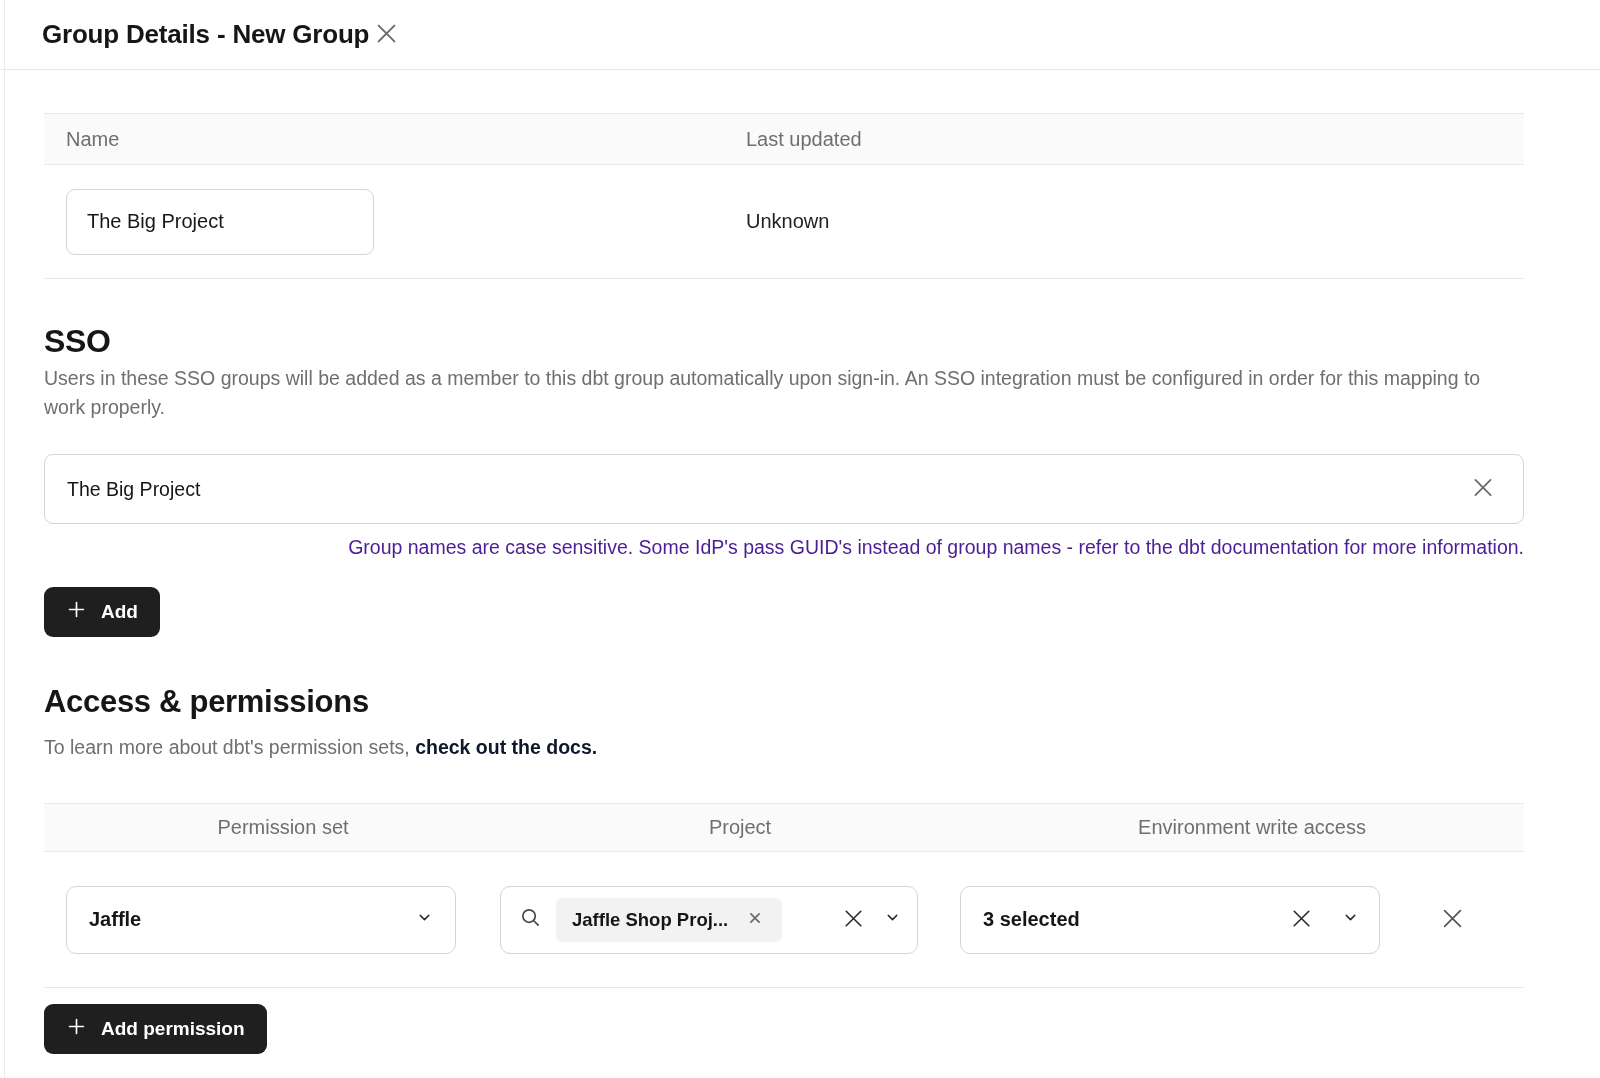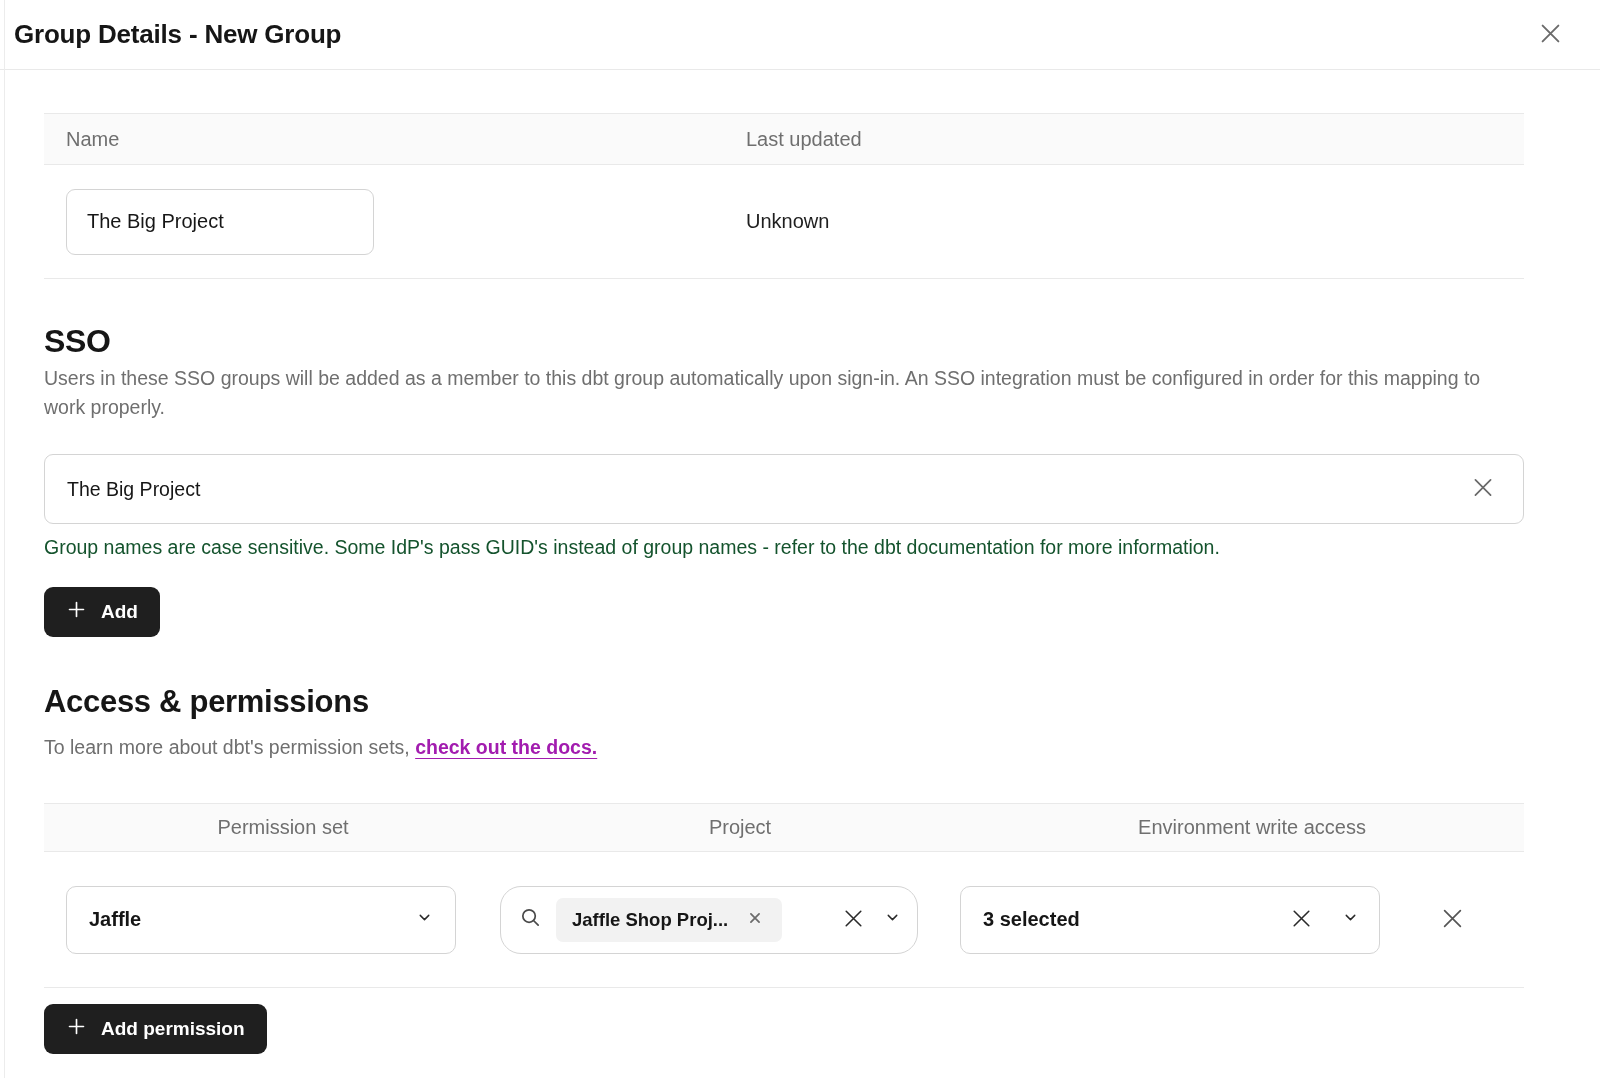--- a/index.html
+++ b/index.html
@@ -2,22 +2,22 @@
 <html><head>
 <meta charset="utf-8">
 <style>
   * { margin:0; padding:0; box-sizing:border-box; }
   html,body { width:1600px; height:1078px; background:#ffffff;
     font-family:"Liberation Sans", sans-serif; color:#1a1a1a; overflow:hidden; }
 
   .edge-line { position:fixed; left:4px; top:0; bottom:0; width:1px; background:#ececec; }
 
   
-  .modal-header { height:70px; display:flex; align-items:center; justify-content:space-between;
-    padding:0 32px 0 14px; border-bottom:1px solid #e9e9e9; }
+  .modal-header { height:70px; display:flex; align-items:center; 
+    padding:0 32px 0 42px; border-bottom:1px solid #e9e9e9; }
   .modal-title { font-size:26px; font-weight:700; letter-spacing:-0.2px; color:#161616; }
   .icon-btn { background:none; border:none; cursor:pointer; display:flex; align-items:center; justify-content:center; padding:4px; }
 
   .content { padding:12px 76px 0 44px; }
 
   
   .name-table { margin-top:31px; border-top:1px solid #e9e9e9; border-bottom:1px solid #e9e9e9; }
   .thead-row { display:flex; background:#fafafa; border-bottom:1px solid #e9e9e9; align-items:center; }
   .name-table .thead-row { height:51px; }
   .th { font-size:20px; color:#6f6f6f; font-weight:400; padding-left:22px; }
@@ -30,44 +30,44 @@
   .name-input { width:308px; margin-left:22px; }
   .cell-text { font-size:20px; color:#1f1f1f; padding-left:22px; }
 
   
   .section-heading { font-size:32px; font-weight:700; letter-spacing:-0.3px; color:#161616; }
   .sso-heading { margin-top:44px; }
   .section-desc { margin-top:4px; font-size:19.5px; line-height:29px; color:#6f6f6f; max-width:1480px; }
   .sso-input-wrap { margin-top:32px; position:relative; }
   .sso-input { width:100%; height:70px; font-weight:400; font-size:19.5px; padding-left:22px; padding-right:70px; }
   .sso-clear { position:absolute; right:24px; top:50%; transform:translateY(-50%); }
-  .error-text { margin-top:12px; font-size:19.5px; color:#14532d; }
+  .error-text { margin-top:12px; font-size:19.5px; color:#4c1d95;text-align:right; }
 
   .dark-btn { margin-top:28px; display:inline-flex; align-items:center; gap:14px; background:#1f1f1f;
     color:#ffffff; border:none; border-radius:9px; height:50px; padding:0 22px;
     font-size:19px; font-weight:700; cursor:pointer; font-family:"Liberation Sans", sans-serif; }
 
   
   .access-heading { margin-top:47px; font-size:31px; }
   .docs-line { margin-top:16px; font-size:19.5px; color:#6f6f6f; }
-  .docs-link { color:#a21caf; font-weight:700; text-decoration:underline; text-underline-offset:4px; cursor:pointer;text-align:right; }
+  .docs-link { color:#0f172a; font-weight:700; text-underline-offset:4px; cursor:pointer;text-align:right; }
 
   .perm-table { margin-top:44px; border-top:1px solid #e9e9e9; border-bottom:1px solid #e9e9e9; }
   .perm-table .thead-row { height:48px;text-align:center; }
   .pcol-1 { width:456px; flex:none; }
   .pcol-2 { width:458px; flex:none; }
   .pcol-3 { flex:1; }
   .perm-table .tbody-row { display:flex; align-items:center; height:135px; background:#fff; }
 
   .select-box { height:68px; border:1px solid #d4d4d4; border-radius:10px; background:#fff;
     display:flex; align-items:center; cursor:pointer; }
   .perm-select { width:390px; margin-left:22px; justify-content:space-between; padding:0 22px; }
   .select-label { font-size:20px; font-weight:700; color:#161616; }
 
-  .project-select { width:418px; margin-left:44px; padding:0 16px 0 18px; gap:14px;border-radius:21px; }
+  .project-select { width:418px; margin-left:44px; padding:0 16px 0 18px; gap:14px; }
   .tag-pill { display:flex; align-items:center; gap:16px; background:#f2f2f2; border-radius:7px;
     height:44px; padding:0 16px; }
   .tag-label { font-size:18.5px; font-weight:700; color:#161616; white-space:nowrap; }
   .project-select .spacer { flex:1; }
 
   .env-select { width:420px; margin-left:42px; justify-content:space-between; padding:0 20px 0 22px; }
   .env-right { display:flex; align-items:center; gap:24px; }
 
   .row-delete { margin-left:55px; }
 

